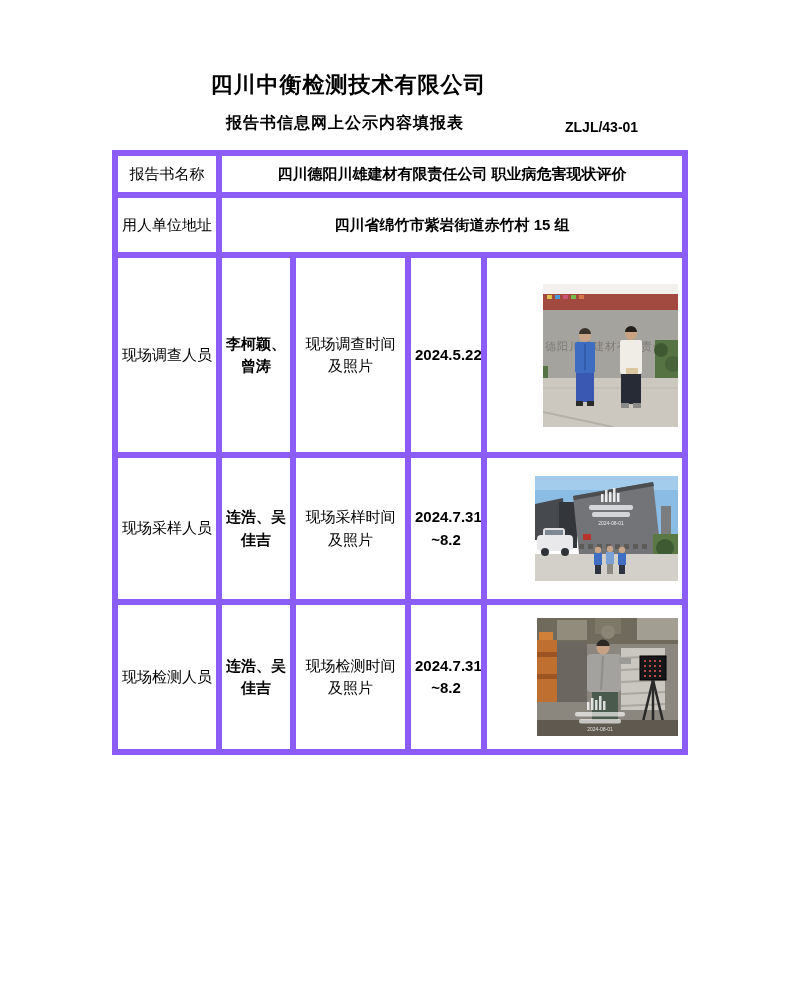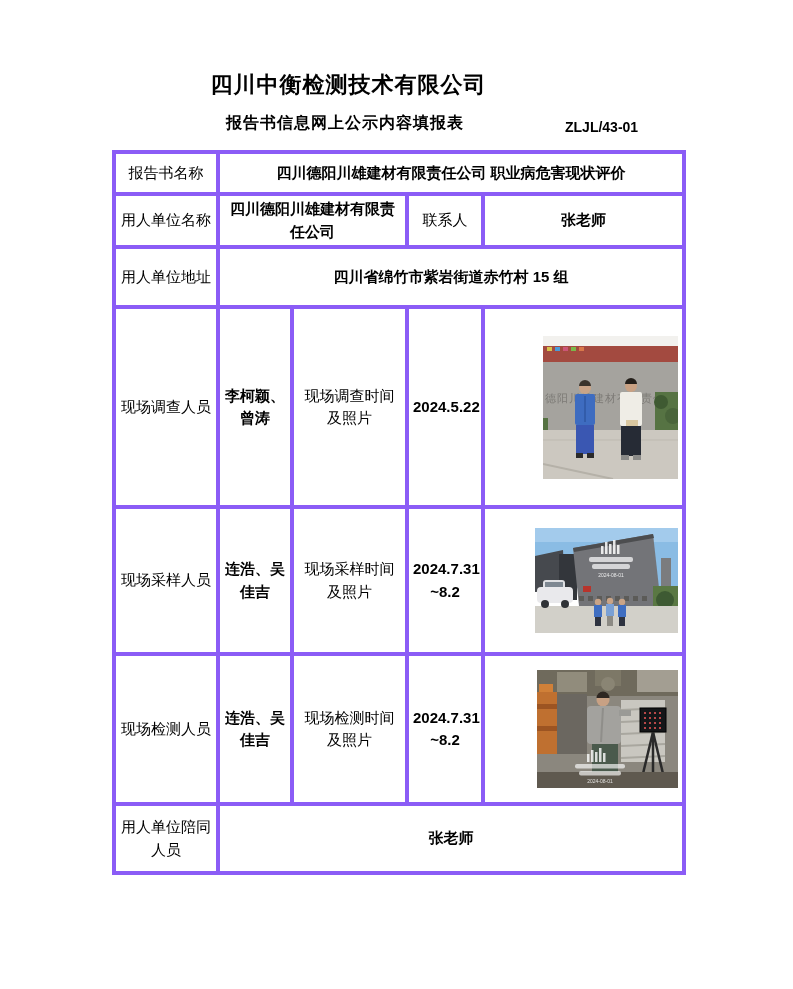--- a/index.html
+++ b/index.html
@@ -10,21 +10,21 @@
   .title{
     position:absolute;top:70px;left:0;width:697px;text-align:center;
     font-size:22px;font-weight:700;letter-spacing:1px;
   }
   .subtitle-wrap{position:absolute;top:113px;left:100px;width:490px;text-align:center;}
   .subtitle{font-size:16px;font-weight:700;letter-spacing:1px;display:inline-block;}
   .form-code{position:absolute;top:119px;left:565px;font-size:14px;font-weight:700;}
   .table-wrap{position:absolute;top:150px;left:112px;}
   table.form{border-collapse:collapse;table-layout:fixed;width:570px;}
   table.form td{
-    border:4px solid #8b5cf6;text-align:center;vertical-align:middle;
+    border:6px solid #8b5cf6;text-align:center;vertical-align:middle;
     font-size:15px;line-height:1.5;padding:2px 4px;overflow:hidden;
   }
   td.lbl{font-weight:400;}
   td.val{font-weight:700;}
   td.photo-cell{padding:0 5px 0 0;}
   .photo-box{display:flex;justify-content:flex-end;align-items:center;height:100%;}
   .date2{display:block;}
   svg{display:block;}
 </style>
 </head>
@@ -48,26 +48,20 @@
           <col style="width:76px">
           <col style="width:201px">
       </colgroup>
 
       <tbody>
           <tr style="height:42px">
         <td class="lbl">报告书名称</td>
         <td class="val" colspan="4">四川德阳川雄建材有限责任公司 职业病危害现状评价</td>
       </tr>
 
-      <tr style="height:48px">
-        <td class="lbl">用人单位名称</td>
-        <td class="val" colspan="2">四川德阳川雄建材有限责任公司</td>
-        <td class="lbl">联系人</td>
-        <td class="val">张老师</td>
-      </tr>
 
       <tr style="height:60px">
         <td class="lbl">用人单位地址</td>
         <td class="val" colspan="4">四川省绵竹市紫岩街道赤竹村 15 组</td>
       </tr>
 
 
       <tr style="height:200px">
         <td class="lbl">现场调查人员</td>
         <td class="val">李柯颖、曾涛</td>
@@ -249,21 +243,17 @@
                 <rect x="66" y="83" width="2.5" height="9" fill="#fff"></rect>
               </g>
               <rect x="38" y="94" width="50" height="4.5" rx="2" fill="#ffffff" opacity="0.65"></rect>
               <rect x="42" y="101" width="42" height="4.5" rx="2" fill="#ffffff" opacity="0.65"></rect>
               <text x="63" y="113" font-size="5" fill="#ffffff" opacity="0.8" text-anchor="middle">2024-08-01</text>
             </svg>
           </div>
         </td>
       </tr>
 
-      <tr style="height:69px">
-        <td class="lbl">用人单位陪同人员</td>
-        <td class="val" colspan="4">张老师</td>
-      </tr>
 
     </tbody>
       </table>
   </div>
 </div>
 
 </body></html>

